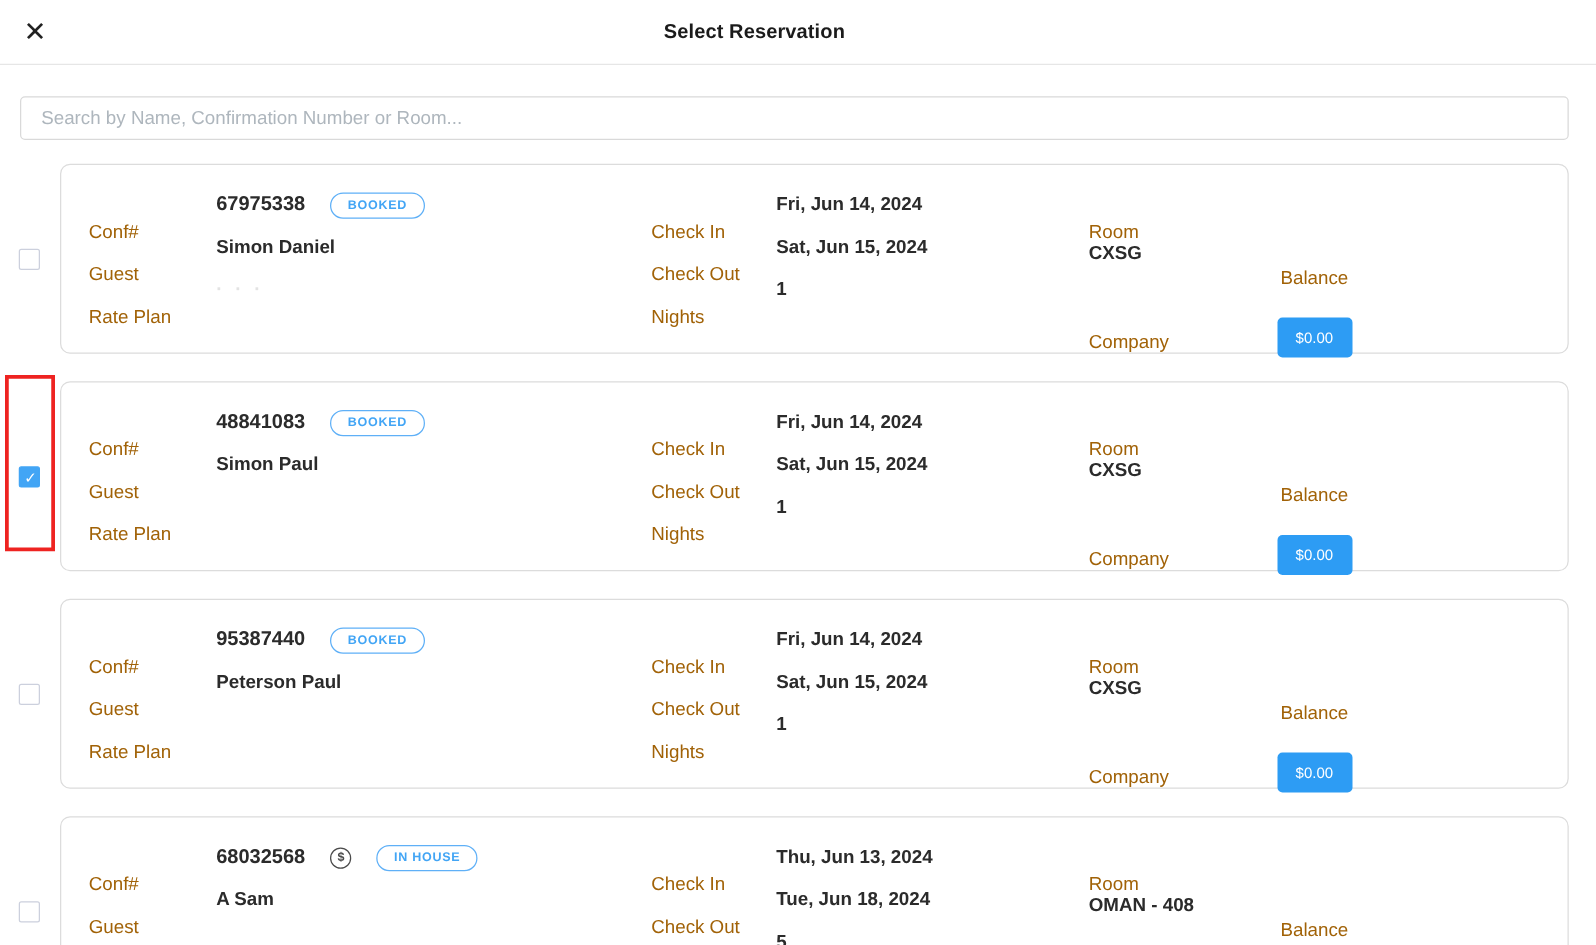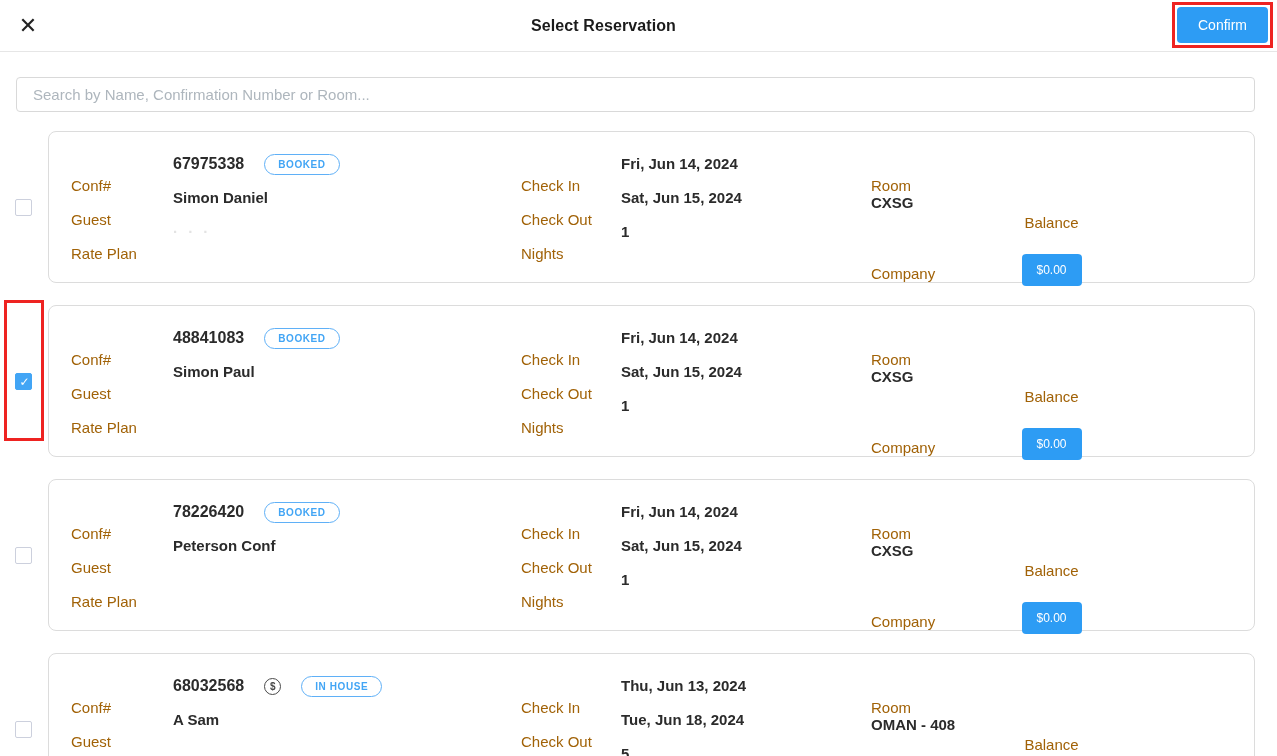--- a/index.html
+++ b/index.html
@@ -65,23 +65,20 @@
     letter-spacing:0.6px; line-height:11px; white-space:nowrap; }
   .balance-badge { display:inline-block; min-width:60px; text-align:center; background:#2d9cf4;
     color:#fff; font-size:12px; padding:9px 12px; border-radius:4px; cursor:pointer; }
 </style>
 </head>
 <body>
 
 <div class="modal-header">
   <div class="close-btn">✕</div>
   <div class="modal-title">Select Reservation</div>
-  <div class="confirm-annotation">
-    <button class="confirm-btn">Confirm</button>
-  </div>
 </div>
 
 <div class="search-wrap">
   <input class="search-input" type="text" placeholder="Search by Name, Confirmation Number or Room..." style="">
 </div>
 
 <div class="reservation-list">
   <div class="res-row">
 
     <div class="checkbox"></div>
@@ -189,28 +186,28 @@
   </div>
 
   <div class="res-row">
 
     <div class="checkbox"></div>
     <div class="res-card">
       <div class="col1">
         <div class="field-row">
           <span class="field-label">Conf#</span>
           <span class="conf-line">
-            <span class="field-value conf-value">78226420</span>
+            <span class="field-value conf-value">95387440</span>
 
             <span class="status-badge">BOOKED</span>
           </span>
         </div>
         <div class="field-row">
           <span class="field-label">Guest</span>
-          <span class="field-value">Peterson Conf</span>
+          <span class="field-value">Peterson Paul</span>
         </div>
         <div class="field-row">
           <span class="field-label">Rate Plan</span>
           <span class="field-value rate-plan-value"></span>
         </div>
       </div>
       <div class="col2">
         <div class="field-row">
           <span class="field-label">Check In</span>
           <span class="field-value">Fri, Jun 14, 2024</span>

